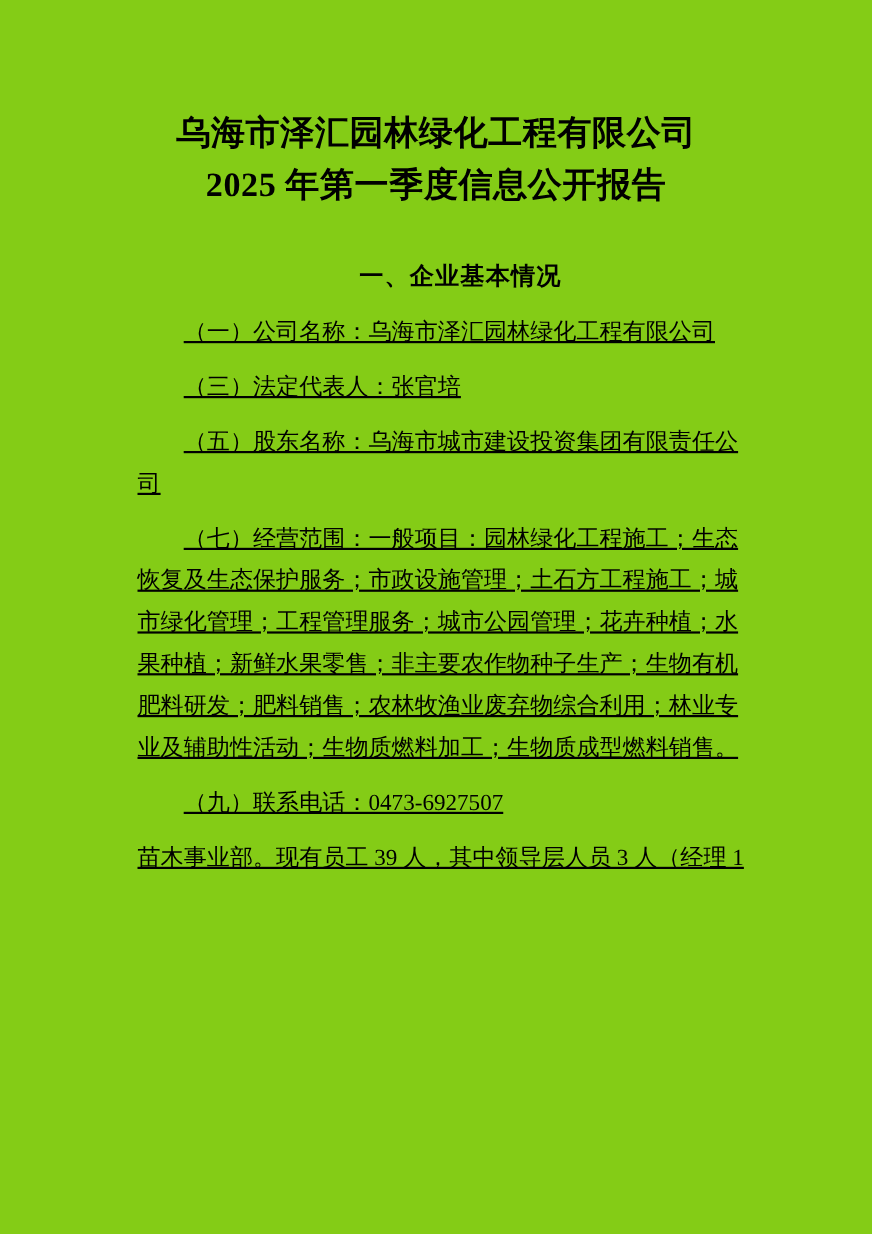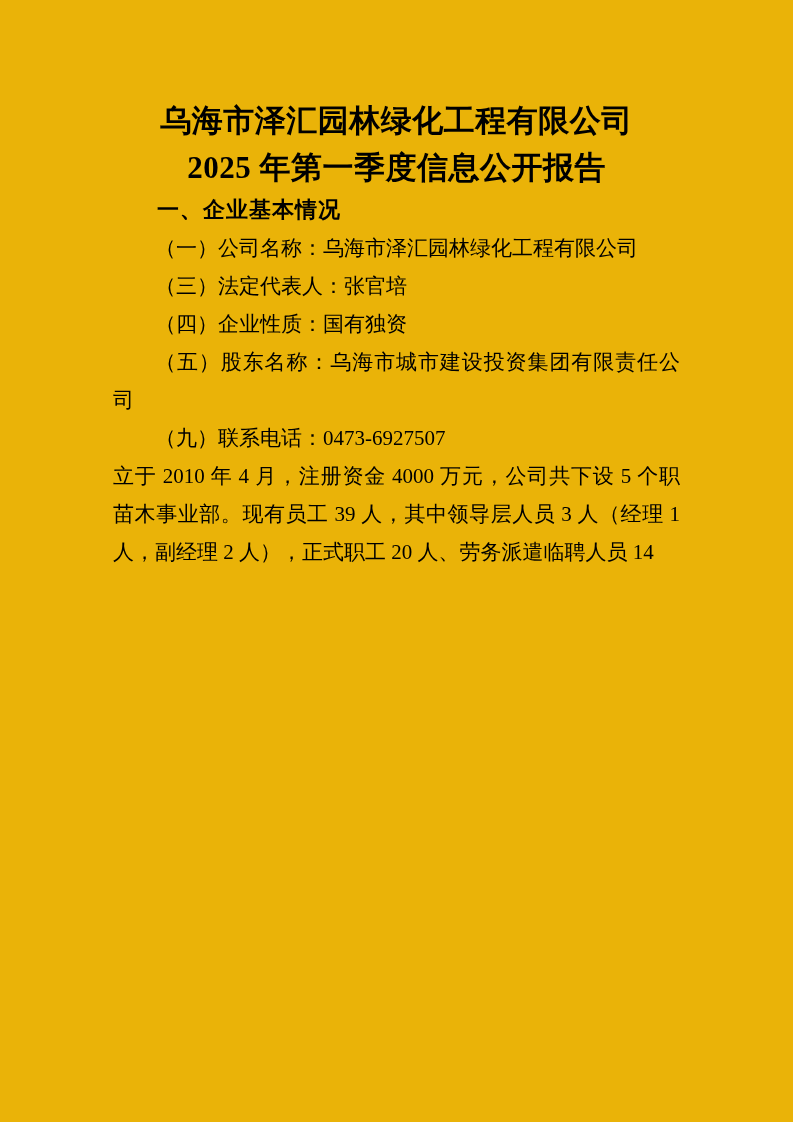--- a/index.html
+++ b/index.html
@@ -24,63 +24,68 @@
     line-height: 47px;
     text-align: center;
     letter-spacing: 0.5px;
   }
 
   .section-heading {
     font-family: "Liberation Sans", "DejaVu Sans", sans-serif;
     font-weight: bold;
     font-size: 22px;
     line-height: 38px;
+    margin-top: 41px;
     text-indent: 44px;
     letter-spacing: 1px;
+    text-align: center;
   }
 
-  .para { margin: 0; }
+  .para { margin: 12px; text-decoration: underline; }
 
   .line {
     font-size: 21px;
     line-height: 38px;
     text-align: justify;
     text-align-last: justify;
     white-space: nowrap;
   }
   .line.first { text-indent: 2em; }
   .line.last  { text-align-last: left; }
 </style>
 </head>
 <body>
 
-<div class="page" style="color: rgb(0, 0, 0); background: #eab308;">
+<div class="page" style="color: rgb(0, 0, 0); background: #84cc16;">
   <h1 class="title">
     <div class="title-line">乌海市泽汇园林绿化工程有限公司</div>
     <div class="title-line">2025 年第一季度信息公开报告</div>
   </h1>
 
   <div class="section-heading">一、企业基本情况</div>
 
   <div id="paragraphs">
       <div class="para">
         <div class="line first last">（一）公司名称：乌海市泽汇园林绿化工程有限公司</div>
       </div>
       <div class="para">
         <div class="line first last">（三）法定代表人：张官培</div>
       </div>
       <div class="para">
-        <div class="line first last">（四）企业性质：国有独资</div>
+        <div class="line first">（五）股东名称：乌海市城市建设投资集团有限责任公</div>
+        <div class="line last">司</div>
       </div>
       <div class="para">
-        <div class="line first">（五）股东名称：乌海市城市建设投资集团有限责任公</div>
-        <div class="line last">司</div>
+        <div class="line first">（七）经营范围：一般项目：园林绿化工程施工；生态</div>
+        <div class="line">恢复及生态保护服务；市政设施管理；土石方工程施工；城</div>
+        <div class="line">市绿化管理；工程管理服务；城市公园管理；花卉种植；水</div>
+        <div class="line">果种植；新鲜水果零售；非主要农作物种子生产；生物有机</div>
+        <div class="line">肥料研发；肥料销售；农林牧渔业废弃物综合利用；林业专</div>
+        <div class="line last">业及辅助性活动；生物质燃料加工；生物质成型燃料销售。</div>
       </div>
       <div class="para">
         <div class="line first last">（九）联系电话：0473-6927507</div>
       </div>
       <div class="para">
-        <div class="line">立于 2010 年 4 月，注册资金 4000 万元，公司共下设 5 个职</div>
         <div class="line">苗木事业部。现有员工 39 人，其中领导层人员 3 人（经理 1</div>
-        <div class="line last">人，副经理 2 人），正式职工 20 人、劳务派遣临聘人员 14</div>
       </div>
     </div>
 </div>
 
 </body></html>

